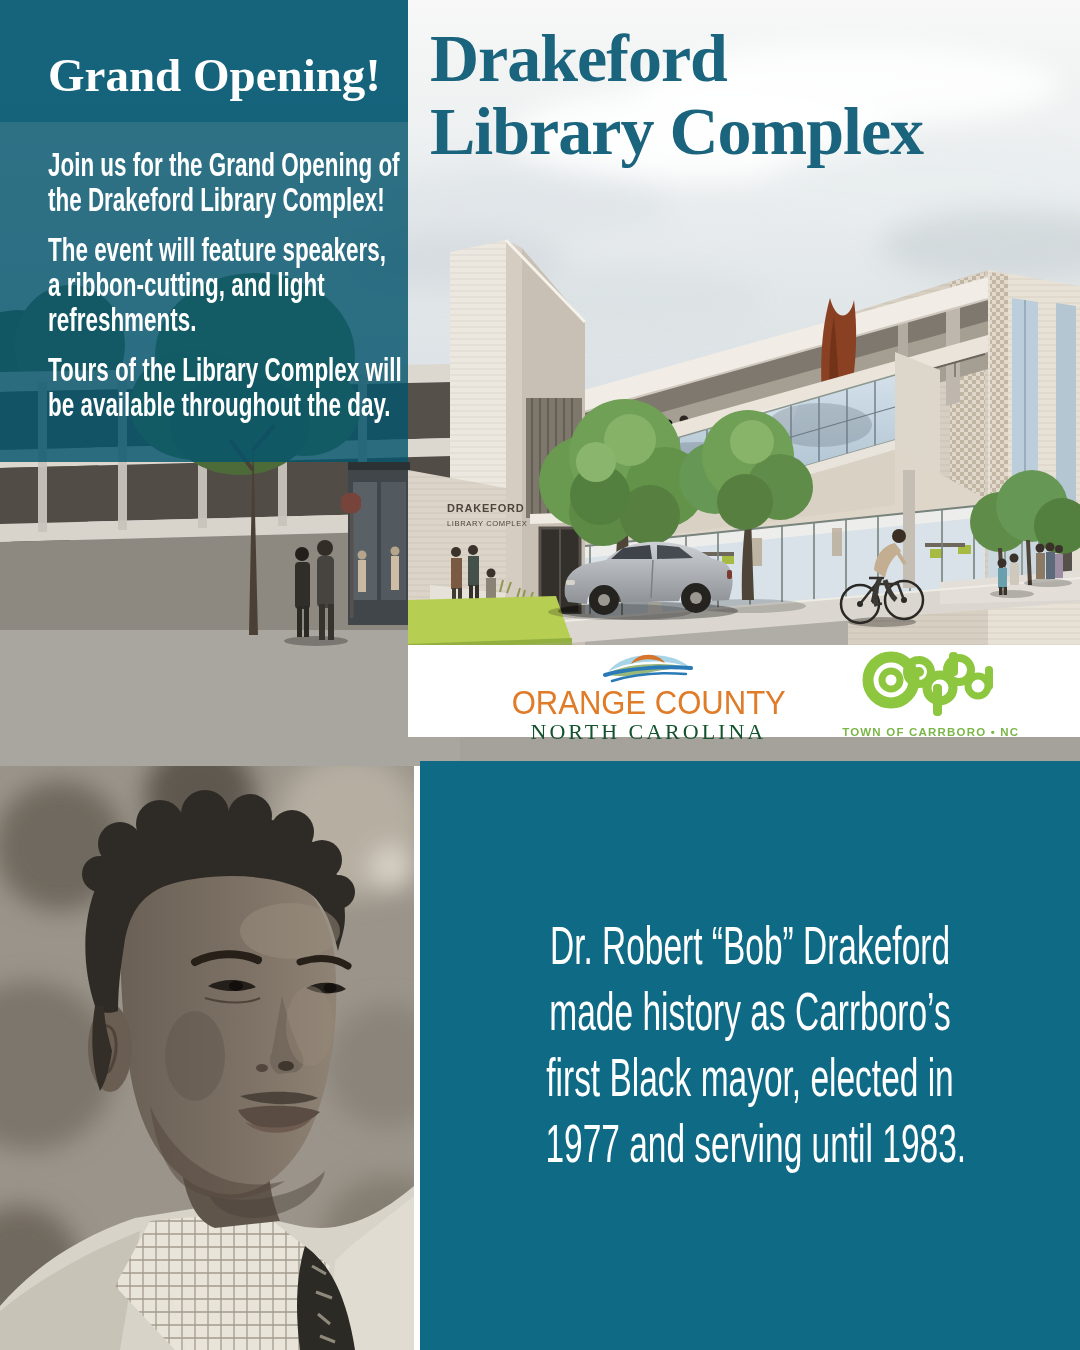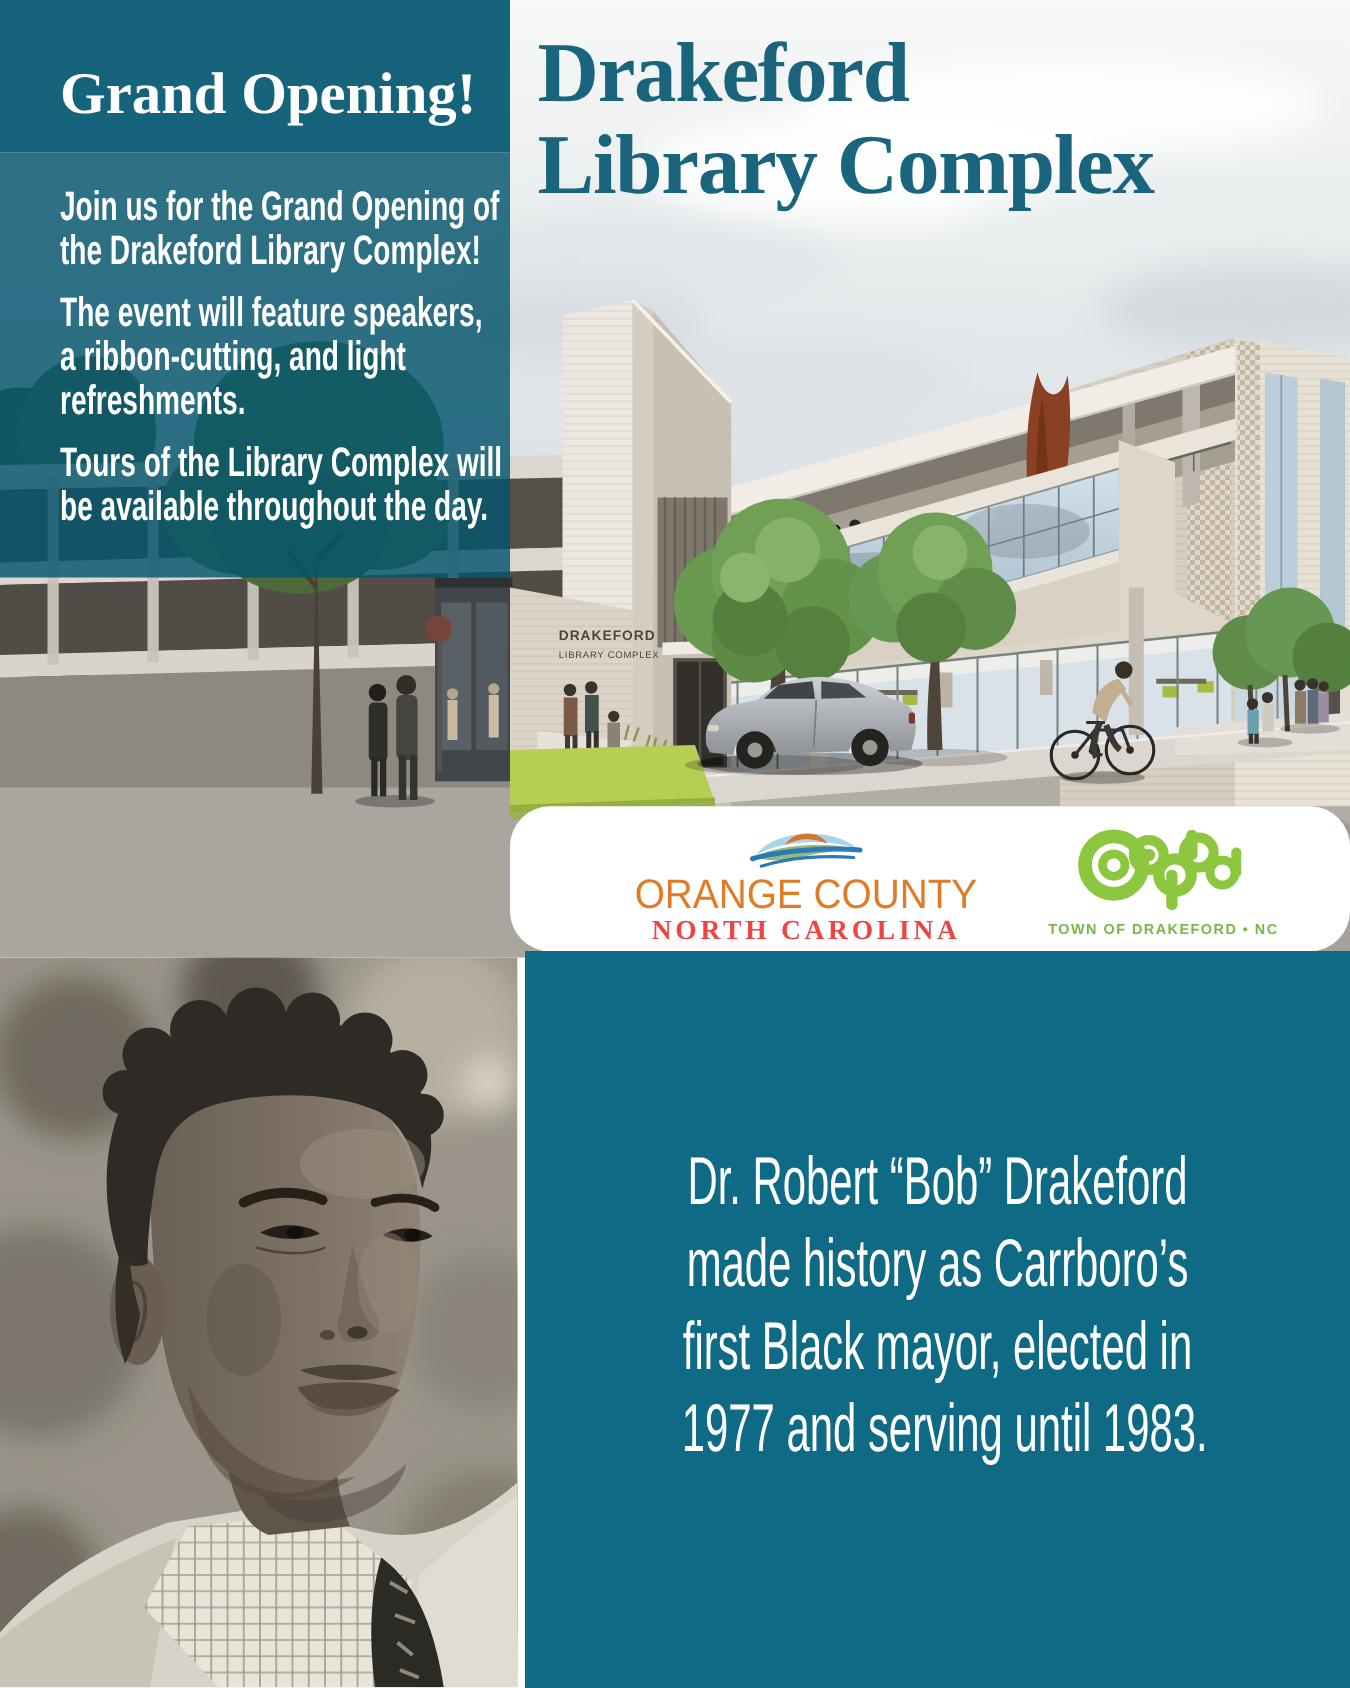--- a/index.html
+++ b/index.html
@@ -22,27 +22,27 @@
       transform:scaleX(0.72);transform-origin:0 50%;}
   .time-line{margin-top:14px;}
   .addr-line{margin-top:30px;font-size:25px;line-height:26px;white-space:nowrap;
       transform:scaleX(0.68);transform-origin:0 50%;}
   .band-body{height:340px;background:rgba(4,84,109,0.82);box-sizing:border-box;
       padding:25px 0 0 48px;color:#ffffff;font-weight:bold;}
   .para{margin:0 0 15px 0;}
   .para .pl{font-size:33px;line-height:35px;white-space:nowrap;
       transform:scaleX(0.68);transform-origin:0 50%;}
   
-  .logo-strip{position:absolute;left:408px;top:645px;width:672px;height:116px;background:#ffffff;
-      display:flex;align-items:center;justify-content:center;gap:48px;padding-left:34px;box-sizing:border-box;border-radius:32px;}
+  .logo-strip{position:absolute;left:408px;top:645px;width:672px;height:92px;background:#ffffff;
+      display:flex;align-items:center;justify-content:center;gap:48px;padding-left:34px;box-sizing:border-box;}
   .oc-logo{display:flex;flex-direction:column;align-items:center;}
   .oc-name{color:#e07b28;font-size:33px;line-height:34px;letter-spacing:0;white-space:nowrap;
       transform:scaleX(0.94);}
-  .oc-sub{color:#ef4444;font-family:"Liberation Serif",serif;font-size:22px;line-height:24px;
-      letter-spacing:3px;white-space:nowrap;font-weight:bold;}
+  .oc-sub{color:#14532d;font-family:"Liberation Serif",serif;font-size:22px;line-height:24px;
+      letter-spacing:3px;white-space:nowrap;}
   .cb-logo{display:flex;flex-direction:column;align-items:center;}
   .cb-caption{color:#7ab648;font-size:11.5px;font-weight:bold;letter-spacing:1.2px;white-space:nowrap;
       margin-top:4px;}
   
   .photo{position:absolute;left:0;top:766px;width:414px;height:584px;}
   .bio-panel{position:absolute;left:420px;top:761px;width:660px;height:649px;background:#0f6a85;
       box-sizing:border-box;padding-top:151px;}
   .bio-line{color:#ffffff;font-size:54px;line-height:66px;text-align:center;white-space:nowrap;
       transform:scaleX(0.62);transform-origin:50% 50%;font-weight:normal;}
 </style>
@@ -382,21 +382,21 @@
           <circle cx="98" cy="26" r="12" stroke-width="8"></circle>
           <circle cx="117" cy="42" r="10" stroke-width="7"></circle>
         </g>
         <g fill="#8dc63f">
           <rect x="88" y="8" width="9" height="24" rx="4"></rect>
           <rect x="72" y="40" width="9" height="32" rx="4"></rect>
           <rect x="124" y="22" width="8" height="24" rx="4"></rect>
           <circle cx="58" cy="28" r="5"></circle>
         </g>
       </svg>
-      <div class="cb-caption">TOWN OF DRAKEFORD • NC</div>
+      <div class="cb-caption">TOWN OF CARRBORO • NC</div>
     </div>
   </div>
 
   <div class="photo">
   <svg width="414" height="584" viewBox="0 0 414 584" xmlns="http://www.w3.org/2000/svg">
     <defs>
       <filter id="pblur">
             <feGaussianBlur stdDeviation="12"></feGaussianBlur>
           </filter>
       <linearGradient id="skin" x1="0" y1="0" x2="1" y2="0">

